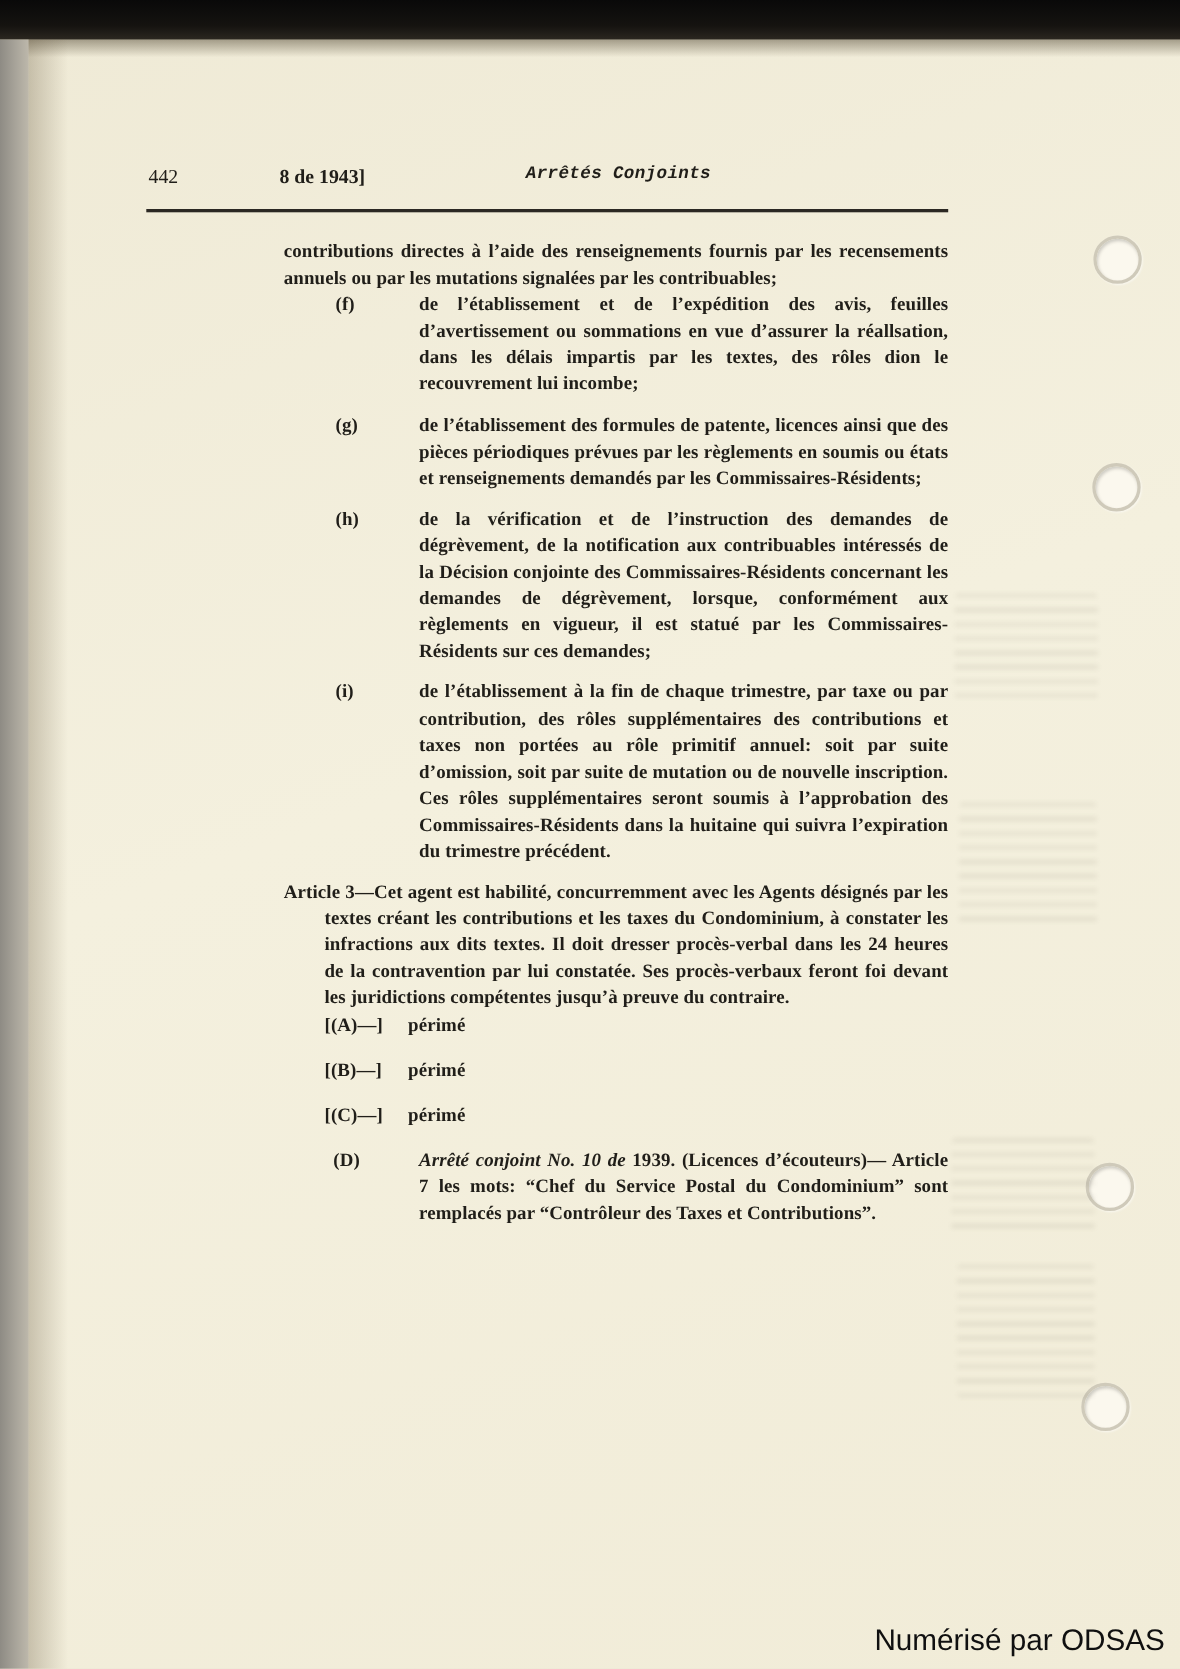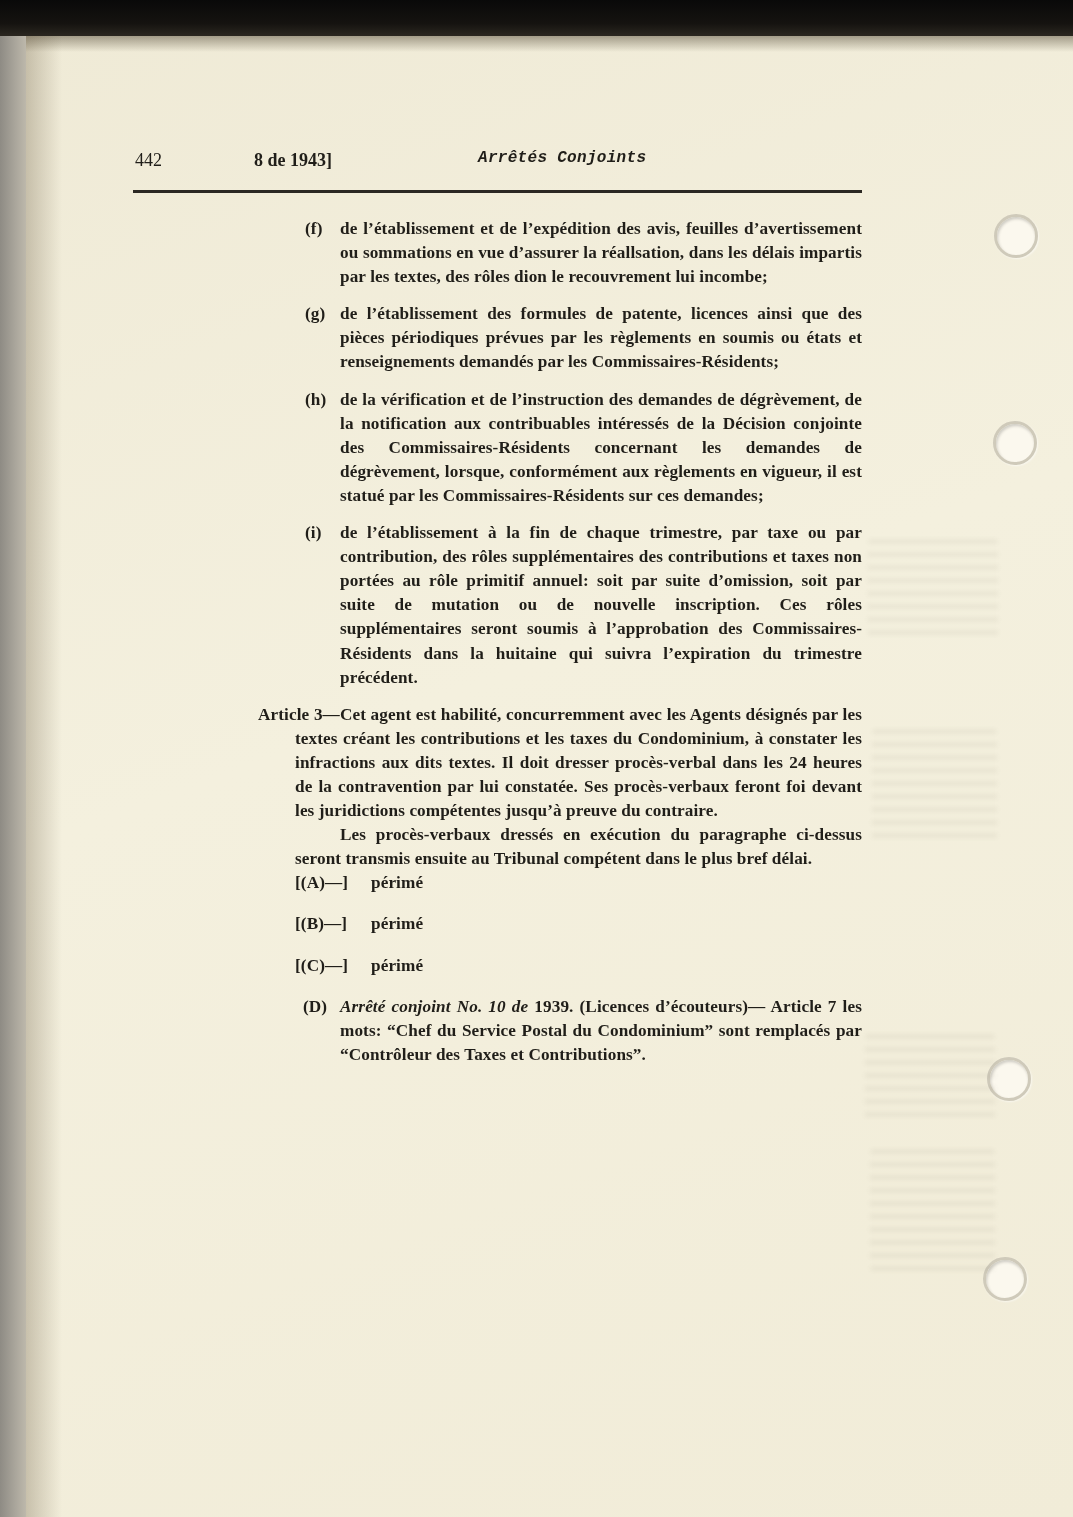--- a/index.html
+++ b/index.html
@@ -68,21 +68,21 @@
   
   .content {
     position: absolute; left: 258px; top: 217px; width: 604px;
     font-size: 17.2px; line-height: 24.1px; font-weight: bold;
     letter-spacing: .1px;
   }
   .content p { margin: 0; }
   .cont-para { margin: 0 0 13px 82px; text-align: justify; }
   .item { display: flex; margin: 0 0 13px 47px; }
   .item .lbl { flex: 0 0 35px; }
-  .item .txt { flex: 1; text-align: justify; }
+  .item .txt { flex: 1; text-align: justify; margin-left: 41px; }
   .article {
     margin: 50px 0 9px 0;
     padding-left: 37px; text-indent: -37px; text-align: justify;
   }
   .article-cont {
     margin: 0;
     padding-left: 37px; text-indent: 45px; text-align: justify;
   }
   .art4 { margin-top: 50px; margin-bottom: 20px; }
   .perime { display: flex; margin: 0 0 17px 37px; }
@@ -117,20 +117,21 @@
   <div class="smudge s4"></div>
   <div class="smudge s5"></div>
 
   <span class="hdr-num">442</span>
   <span class="hdr-ed">8 de 1943]</span>
   <span class="hdr-title">Arrêtés Conjoints</span>
   <div class="rule"></div>
 
   <div class="content">
 
+    <p class="cont-para">contributions directes à l’aide des renseignements fournis par les recensements annuels ou par les mutations signalées par les contribuables;</p>
 
     <div class="item">
       <span class="lbl">(f)</span>
       <span class="txt">de l’établissement et de l’expédition des avis, feuilles d’avertissement ou sommations en vue d’assurer la réallsation, dans les délais impartis par les textes, des rôles dion le recouvrement lui incombe;</span>
     </div>
 
     <div class="item">
       <span class="lbl">(g)</span>
       <span class="txt">de l’établissement des formules de patente, licences ainsi que des pièces périodiques prévues par les règlements en soumis ou états et renseignements demandés par les Commissaires-Résidents;</span>
     </div>
@@ -139,21 +140,20 @@
       <span class="lbl">(h)</span>
       <span class="txt">de la vérification et de l’instruction des demandes de dégrèvement, de la notification aux contribuables intéressés de la Décision conjointe des Commissaires-Résidents concernant les demandes de dégrèvement, lorsque, conformément aux règlements en vigueur, il est statué par les Commissaires-Résidents sur ces demandes;</span>
     </div>
 
     <div class="item">
       <span class="lbl">(i)</span>
       <span class="txt">de l’établissement à la fin de chaque trimestre, par taxe ou par contribution, des rôles supplémentaires des contributions et taxes non portées au rôle primitif annuel: soit par suite d’omission, soit par suite de mutation ou de nouvelle inscription. Ces rôles supplémentaires seront soumis à l’approbation des Commissaires-Résidents dans la huitaine qui suivra l’expiration du trimestre précédent.</span>
     </div>
 
     <p class="article">Article 3—Cet agent est habilité, concurremment avec les Agents désignés par les textes créant les contributions et les taxes du Condominium, à constater les infractions aux dits textes. Il doit dresser procès-verbal dans les 24 heures de la contravention par lui constatée. Ses procès-verbaux feront foi devant les juridictions compétentes jusqu’à preuve du contraire.</p>
-    <p class="article-cont">Les procès-verbaux dressés en exécution du paragraphe ci-dessus seront transmis ensuite au Tribunal compétent dans le plus bref délai.</p>
 
 
     <div class="perime">
       <span class="lbl">[(A)—]</span>
       <span class="txt">périmé</span>
     </div>
     <div class="perime">
       <span class="lbl">[(B)—]</span>
       <span class="txt">périmé</span>
     </div>
@@ -162,14 +162,15 @@
       <span class="txt">périmé</span>
     </div>
 
     <div class="item item-d">
       <span class="lbl">(D)</span>
       <span class="txt"><i>Arrêté conjoint No. 10 de</i><span> 1939. (Licences d’écouteurs)— Article 7 les mots: “Chef du Service Postal du Condominium” sont remplacés par “Contrôleur des Taxes et Contributions”.</span></span>
     </div>
 
   </div>
 
+  <div class="watermark">Numérisé par ODSAS</div>
 
 </div>
 
 </body></html>

